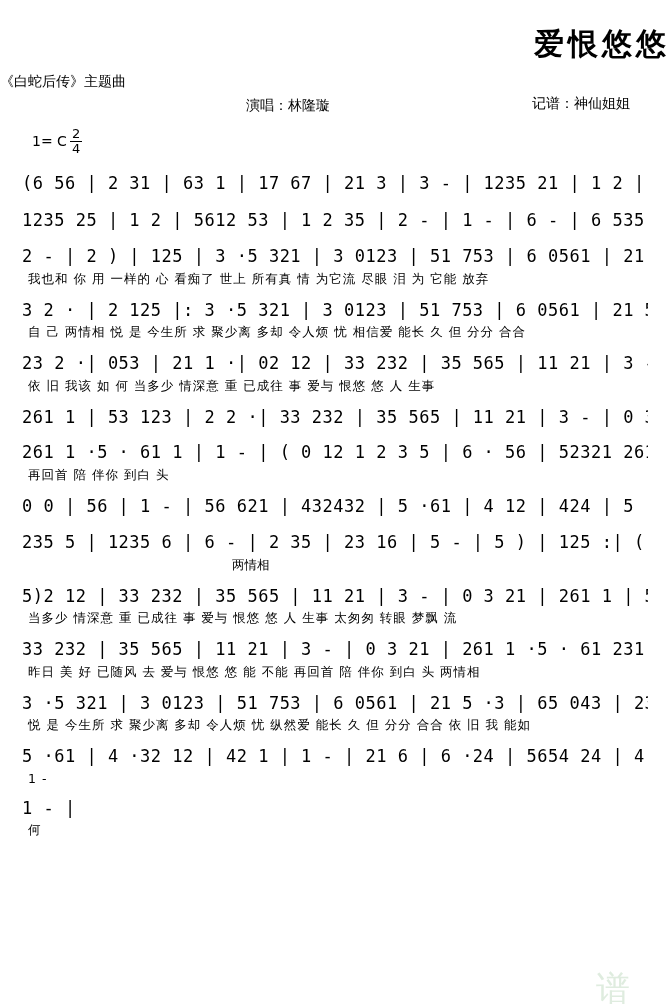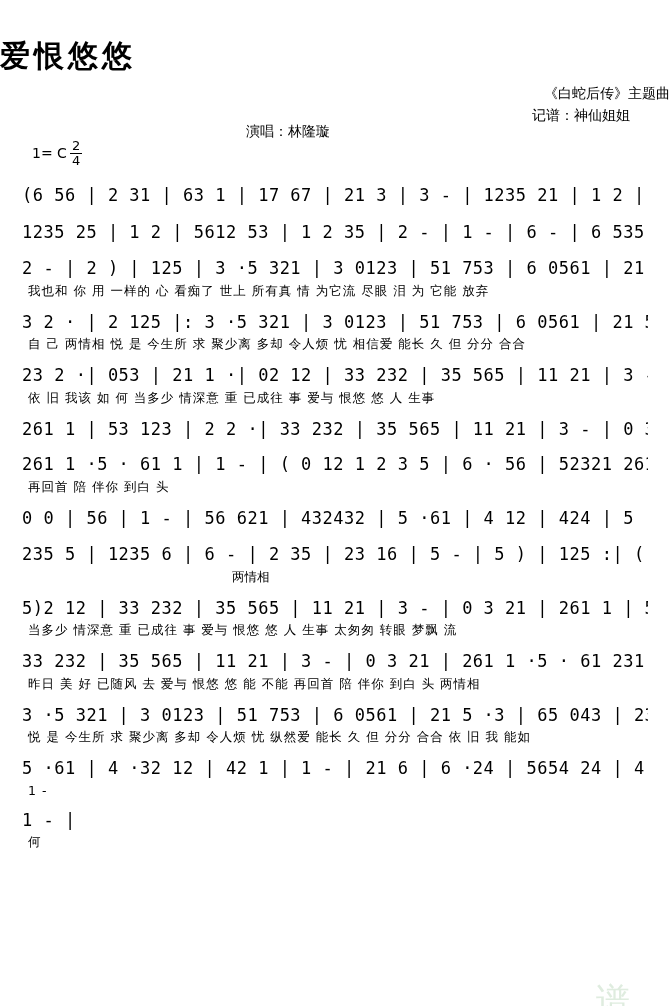--- a/index.html
+++ b/index.html
@@ -11,41 +11,41 @@
     position:relative;
     overflow:hidden;
   }
   .sheet{
     position:relative;
     width:670px;height:1006px;
     box-sizing:border-box;
     padding:0;
   }
   .title{
-    text-align:left;
+    text-align:right;
     font-size:30px;
     font-weight:bold;
     letter-spacing:4px;
-    margin-top:36px;
+    margin-top:24px;
     font-family:"DejaVu Serif", serif;
   }
   .subtitle{
-    text-align:right;
+    text-align:left;
     font-size:14px;
     margin-top:8px;
     font-family:"DejaVu Sans", sans-serif;
   }
   .credits{
     position:relative;
     margin-top:4px;
     height:24px;
   }
   .singer{
     position:absolute;
-    left:246px;top:16px;
+    left:246px;top:2px;
     font-size:14px;
     font-family:Liberation Sans, sans-serif;
   }
   .transcriber{
     position:absolute;
     right:40px;top:0;
     font-size:14px;
     font-family:"DejaVu Sans", sans-serif;
     margin-left:24px;
   }

